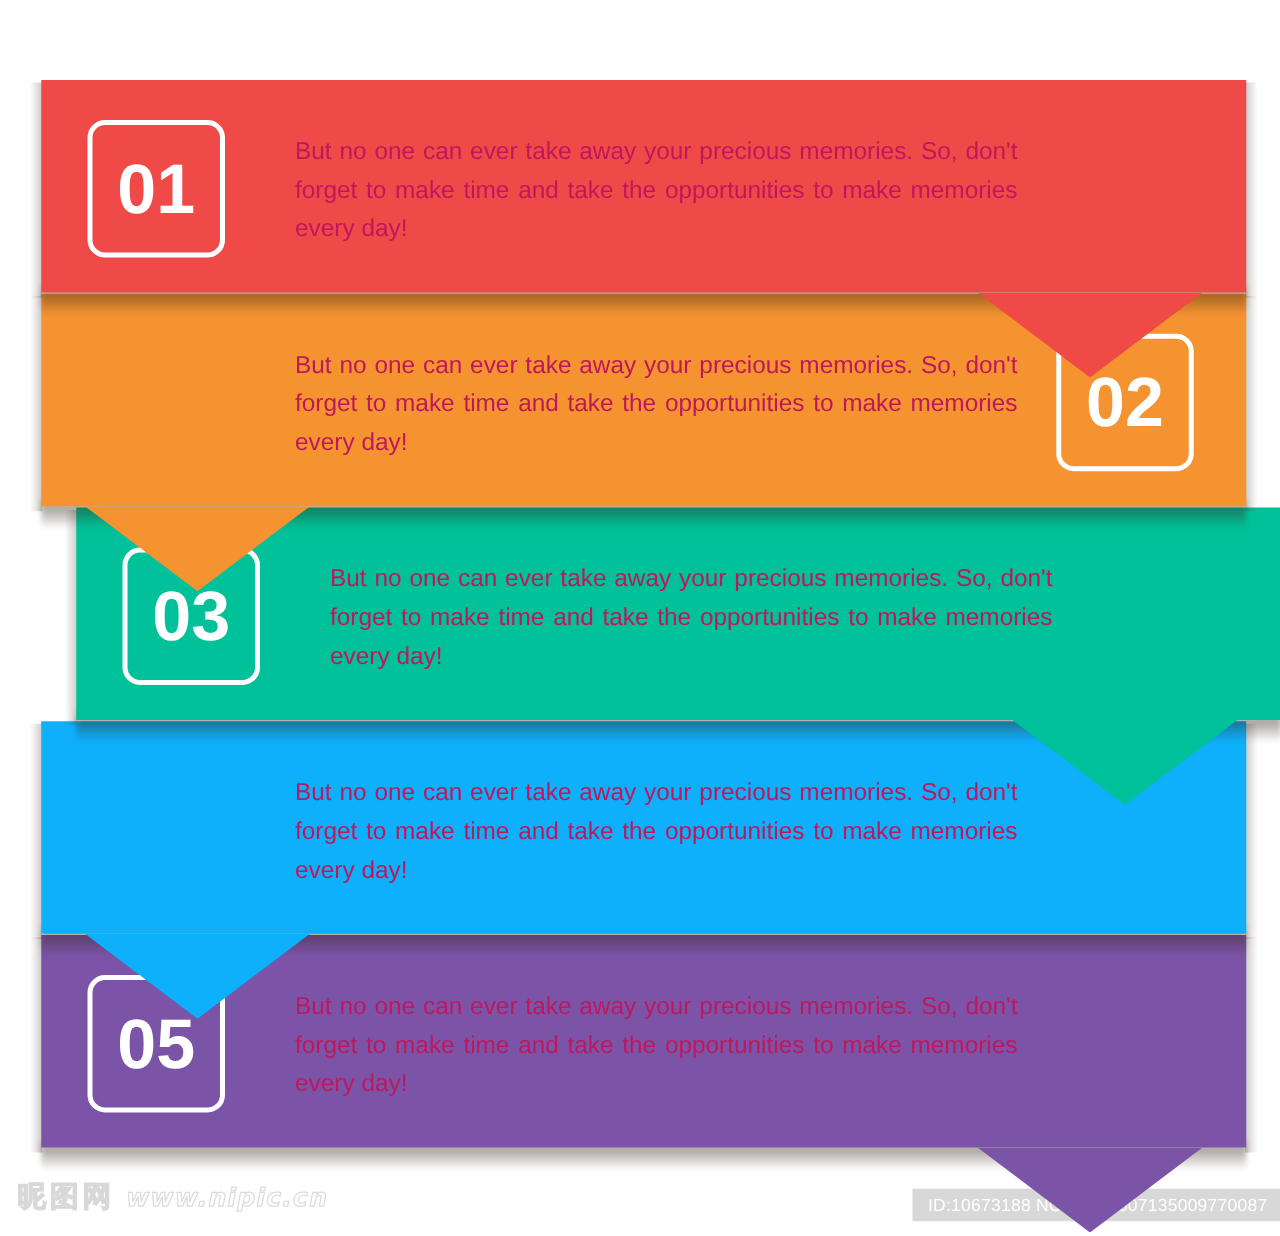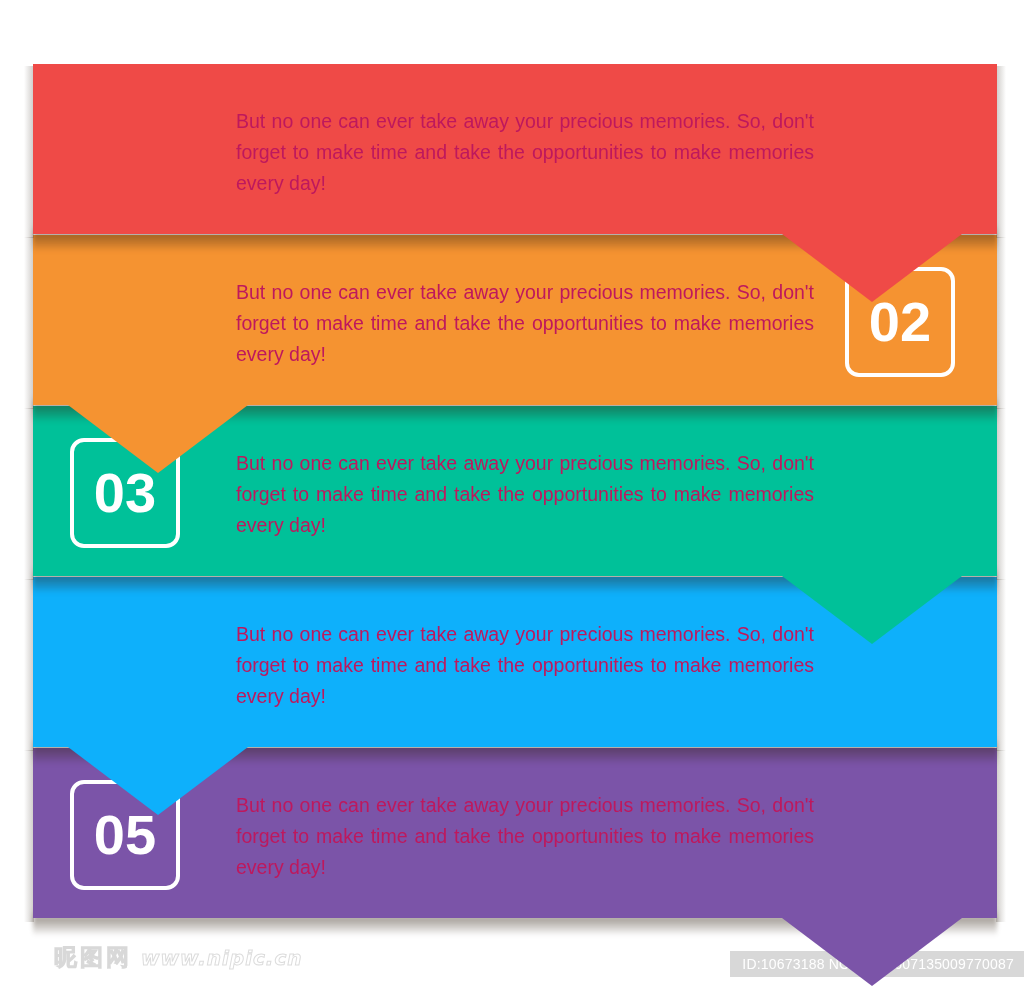--- a/index.html
+++ b/index.html
@@ -128,21 +128,20 @@
     gap: 9px;
     opacity: 0.85;
   }
   .wm-cn {
     font-size: 23px;
     color: transparent;
     -webkit-text-stroke: 1px #d2d2d2;
     letter-spacing: 3px;
     font-family: Liberation Mono, monospace;
     font-weight: bold;
-    margin-left: 40px;
   }
   .wm-url {
     font-size: 20px;
     color: transparent;
     -webkit-text-stroke: 1px #d6d6d6;
     font-style: italic;
     font-family: "DejaVu Sans", sans-serif;
     font-weight: bold;
     letter-spacing: 1px;
     text-align: center;
@@ -169,36 +168,39 @@
 <div class="canvas">
 
   <div class="infographic">
 
     <div class="band-wrap" style="top:0px; z-index:50;">
       <div class="band-shadow"></div>
       <div class="band-edge-shadow left"></div>
       <div class="band-edge-shadow right"></div>
       <div class="band" style="background:#ef4a47;"></div>
       <div class="band-arrow right" style="background:#ef4a47;"></div>
+      <div class="badge left">
+        <span class="badge-num">01</span>
+      </div>
       <div class="band-text pos-left">But no one can ever take away your precious memories. So, don't forget to make time and take the opportunities to make memories every day!</div>
     </div>
 
     <div class="band-wrap" style="top:171px; z-index:40;">
       <div class="band-shadow"></div>
       <div class="band-edge-shadow left"></div>
       <div class="band-edge-shadow right"></div>
       <div class="band" style="background:#f59331;"></div>
       <div class="band-arrow left" style="background:#f59331;"></div>
       <div class="badge right">
         <span class="badge-num">02</span>
       </div>
       <div class="band-text pos-right">But no one can ever take away your precious memories. So, don't forget to make time and take the opportunities to make memories every day!</div>
     </div>
 
-    <div class="band-wrap" style="top:342px; z-index:30;">
+    <div class="band-wrap" style="top:342px; z-index:30;margin-left:28px;">
       <div class="band-shadow"></div>
       <div class="band-edge-shadow left"></div>
       <div class="band-edge-shadow right"></div>
       <div class="band" style="background:#00c199;"></div>
       <div class="band-arrow right" style="background:#00c199;"></div>
       <div class="badge left">
         <span class="badge-num">03</span>
       </div>
       <div class="band-text pos-left">But no one can ever take away your precious memories. So, don't forget to make time and take the opportunities to make memories every day!</div>
     </div>

